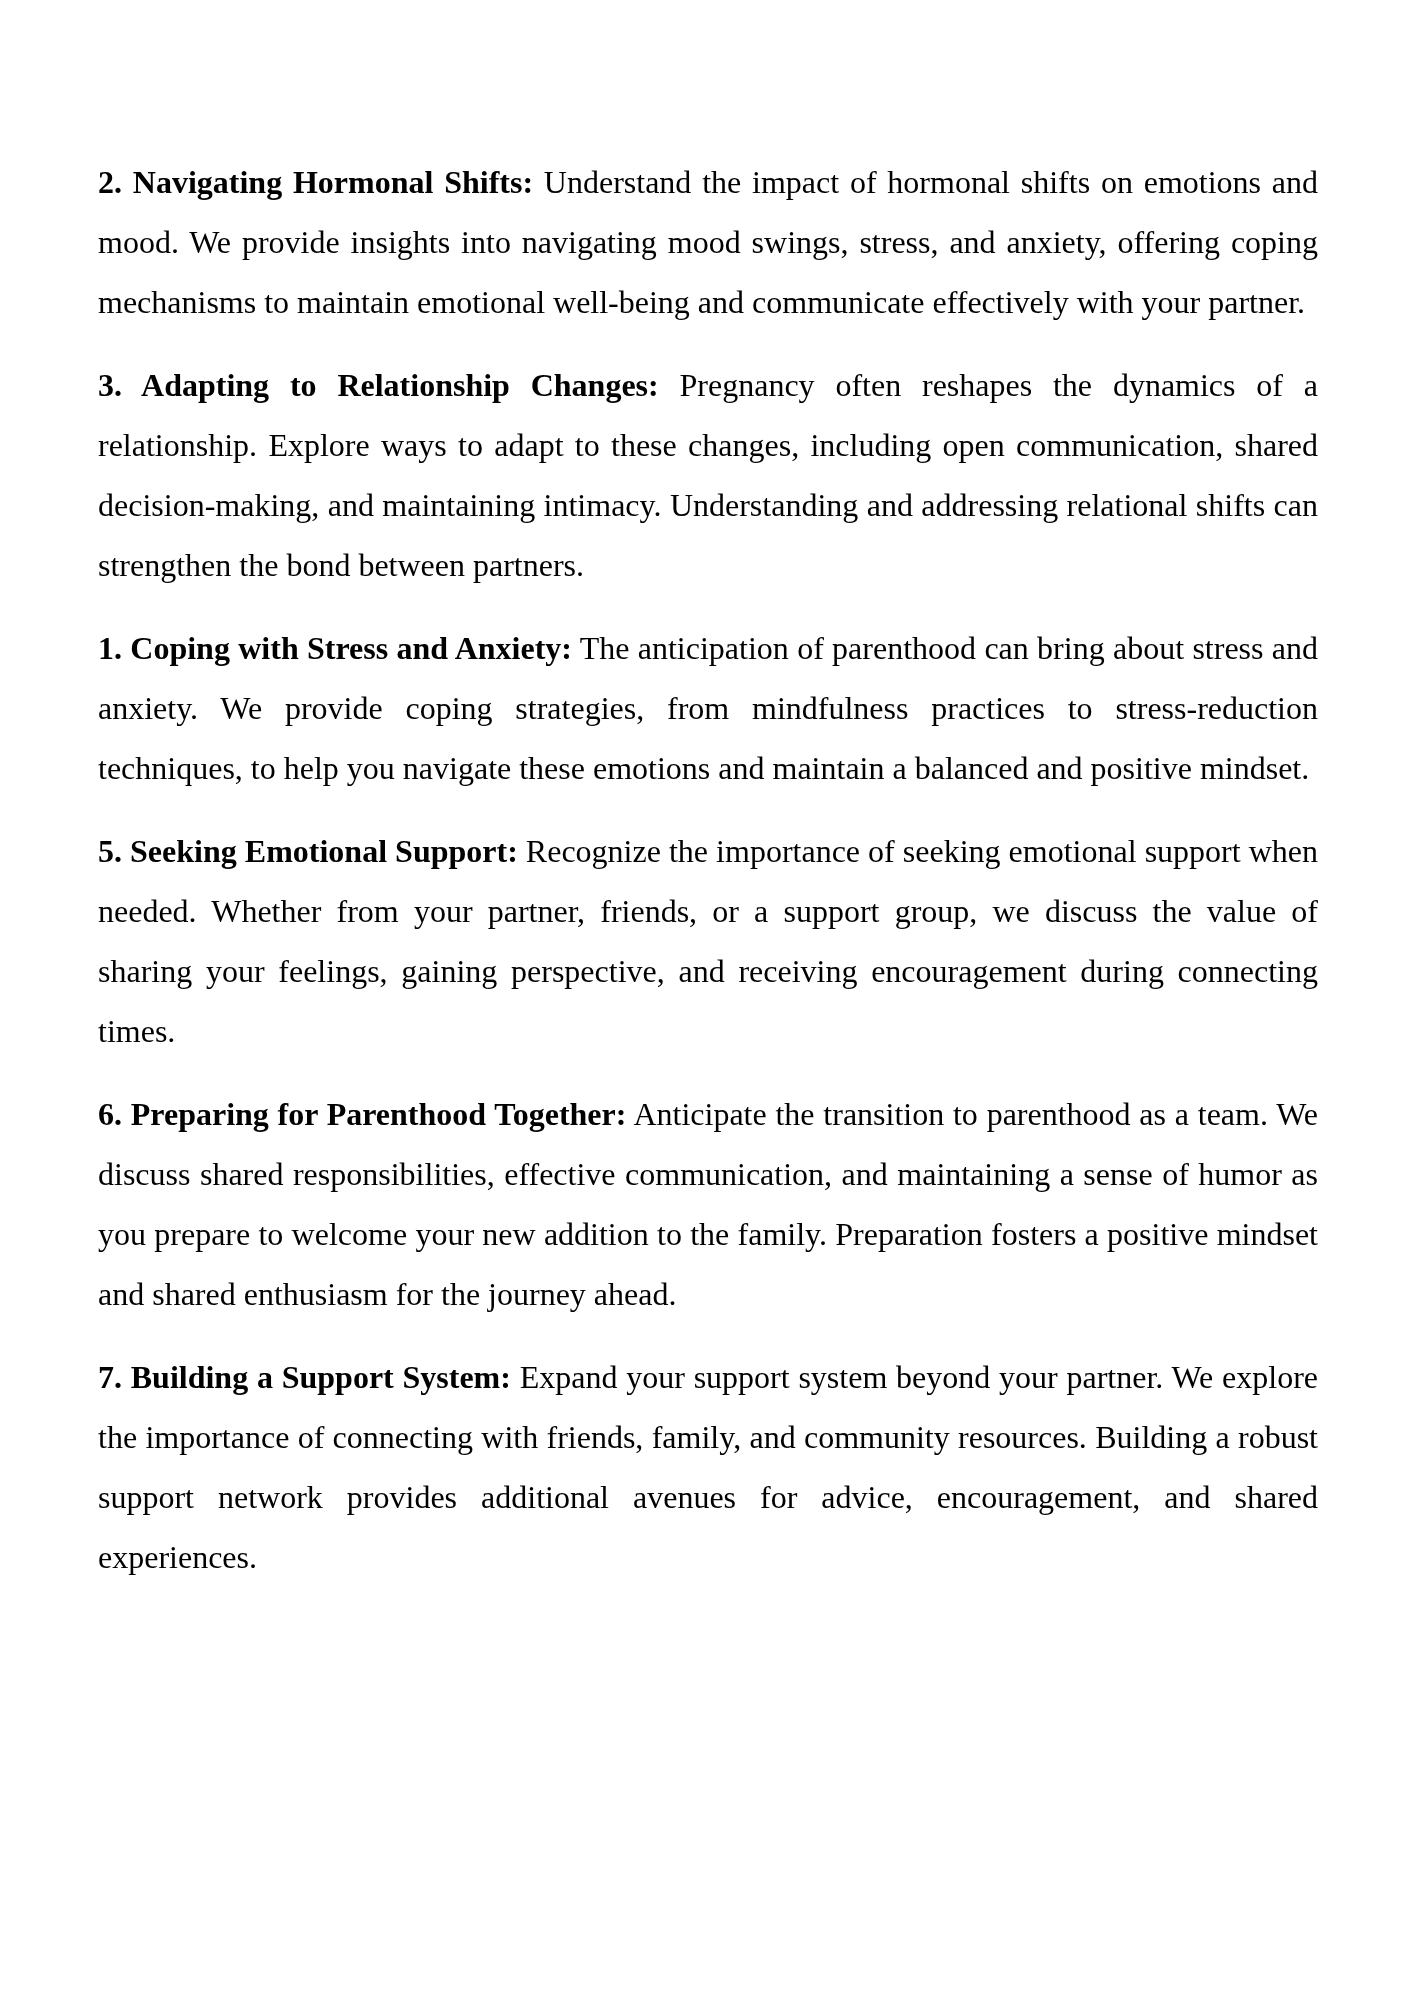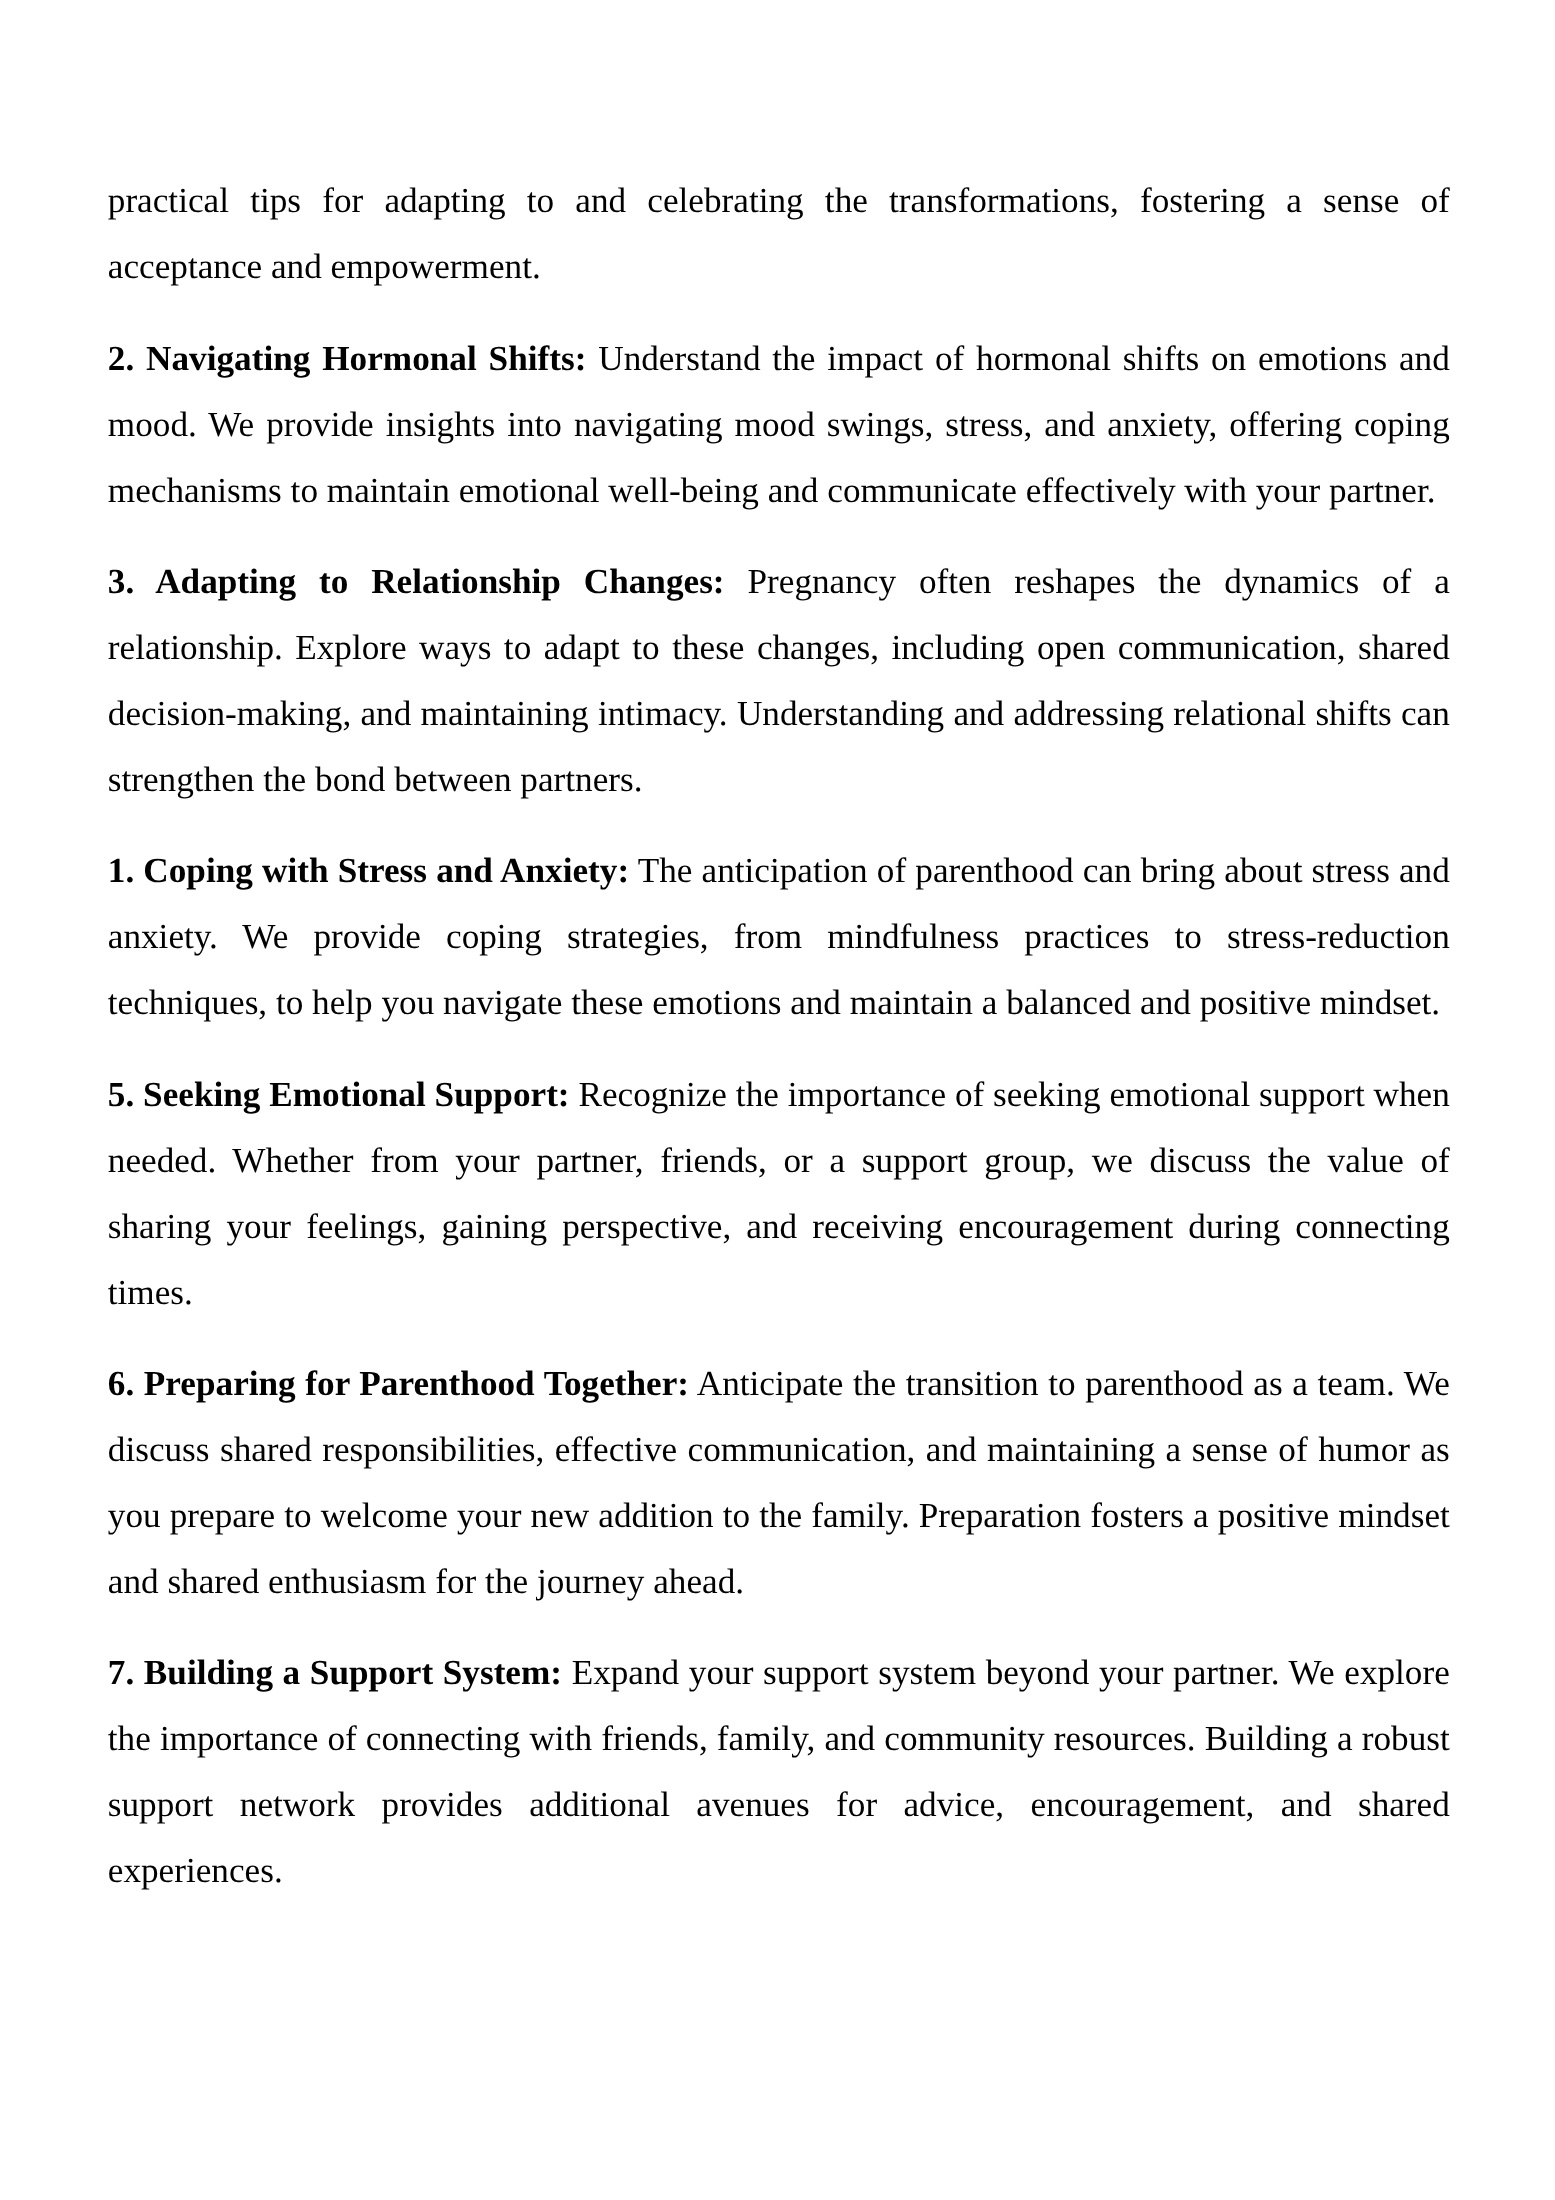--- a/index.html
+++ b/index.html
@@ -27,21 +27,20 @@
     }
     .para .lead {
       font-weight: bold;
     }
   </style>
 </head>
 <body>
 
 <div class="page">
 
-  <p class="para"><b class="lead"></b><span>practical tips for adapting to and celebrating the transformations, fostering a sense of acceptance and empowerment.</span></p>
 
   <p class="para"><b class="lead">2. Navigating Hormonal Shifts:</b><span> Understand the impact of hormonal shifts on emotions and mood. We provide insights into navigating mood swings, stress, and anxiety, offering coping mechanisms to maintain emotional well-being and communicate effectively with your partner.</span></p>
 
   <p class="para"><b class="lead">3. Adapting to Relationship Changes:</b><span> Pregnancy often reshapes the dynamics of a relationship. Explore ways to adapt to these changes, including open communication, shared decision-making, and maintaining intimacy. Understanding and addressing relational shifts can strengthen the bond between partners.</span></p>
 
   <p class="para"><b class="lead">1. Coping with Stress and Anxiety:</b><span> The anticipation of parenthood can bring about stress and anxiety. We provide coping strategies, from mindfulness practices to stress-reduction techniques, to help you navigate these emotions and maintain a balanced and positive mindset.</span></p>
 
   <p class="para"><b class="lead">5. Seeking Emotional Support:</b><span> Recognize the importance of seeking emotional support when needed. Whether from your partner, friends, or a support group, we discuss the value of sharing your feelings, gaining perspective, and receiving encouragement during connecting times.</span></p>
 
   <p class="para"><b class="lead">6. Preparing for Parenthood Together:</b><span> Anticipate the transition to parenthood as a team. We discuss shared responsibilities, effective communication, and maintaining a sense of humor as you prepare to welcome your new addition to the family. Preparation fosters a positive mindset and shared enthusiasm for the journey ahead.</span></p>

